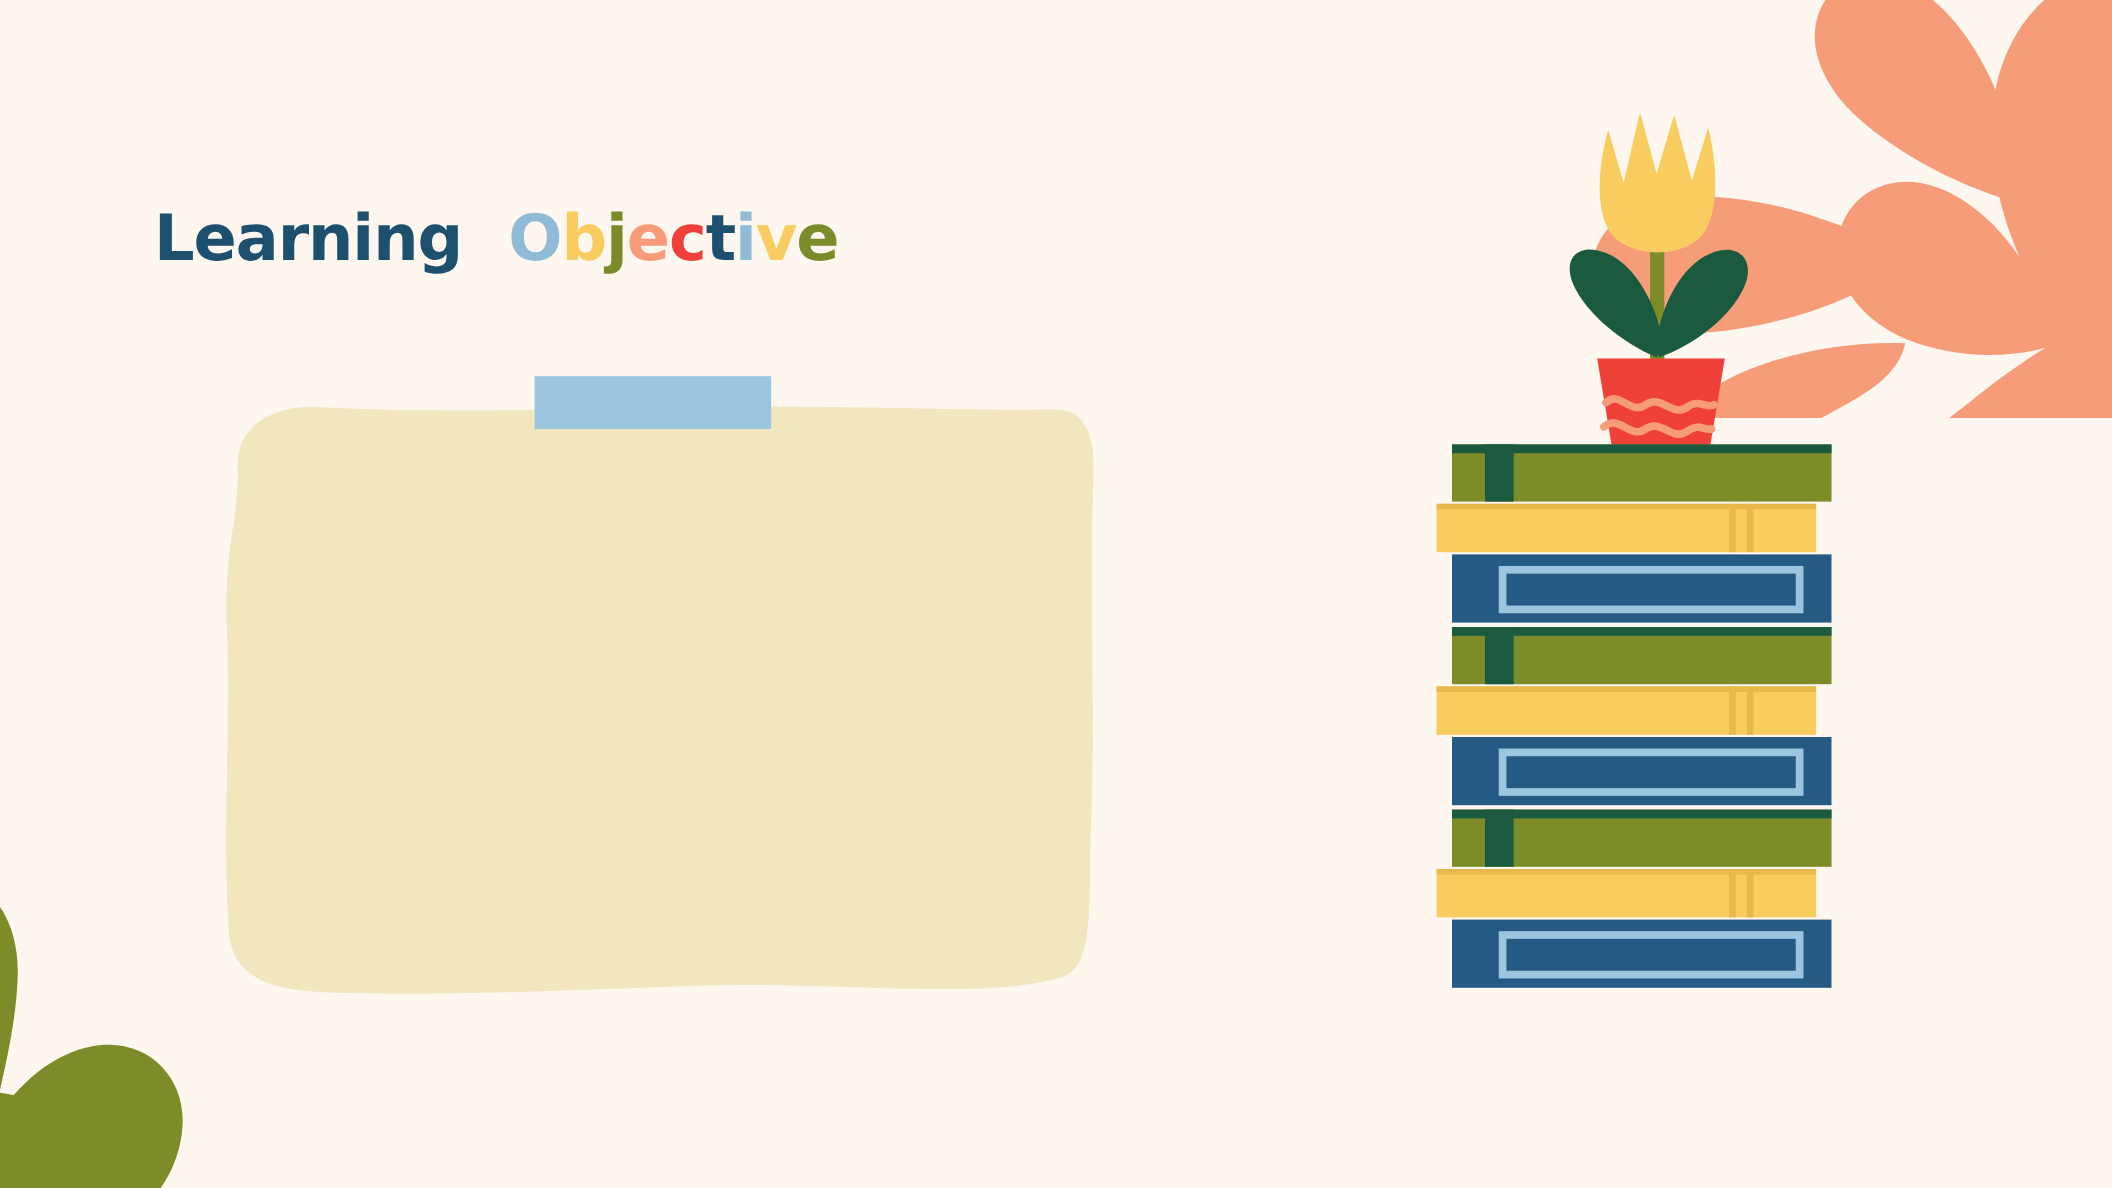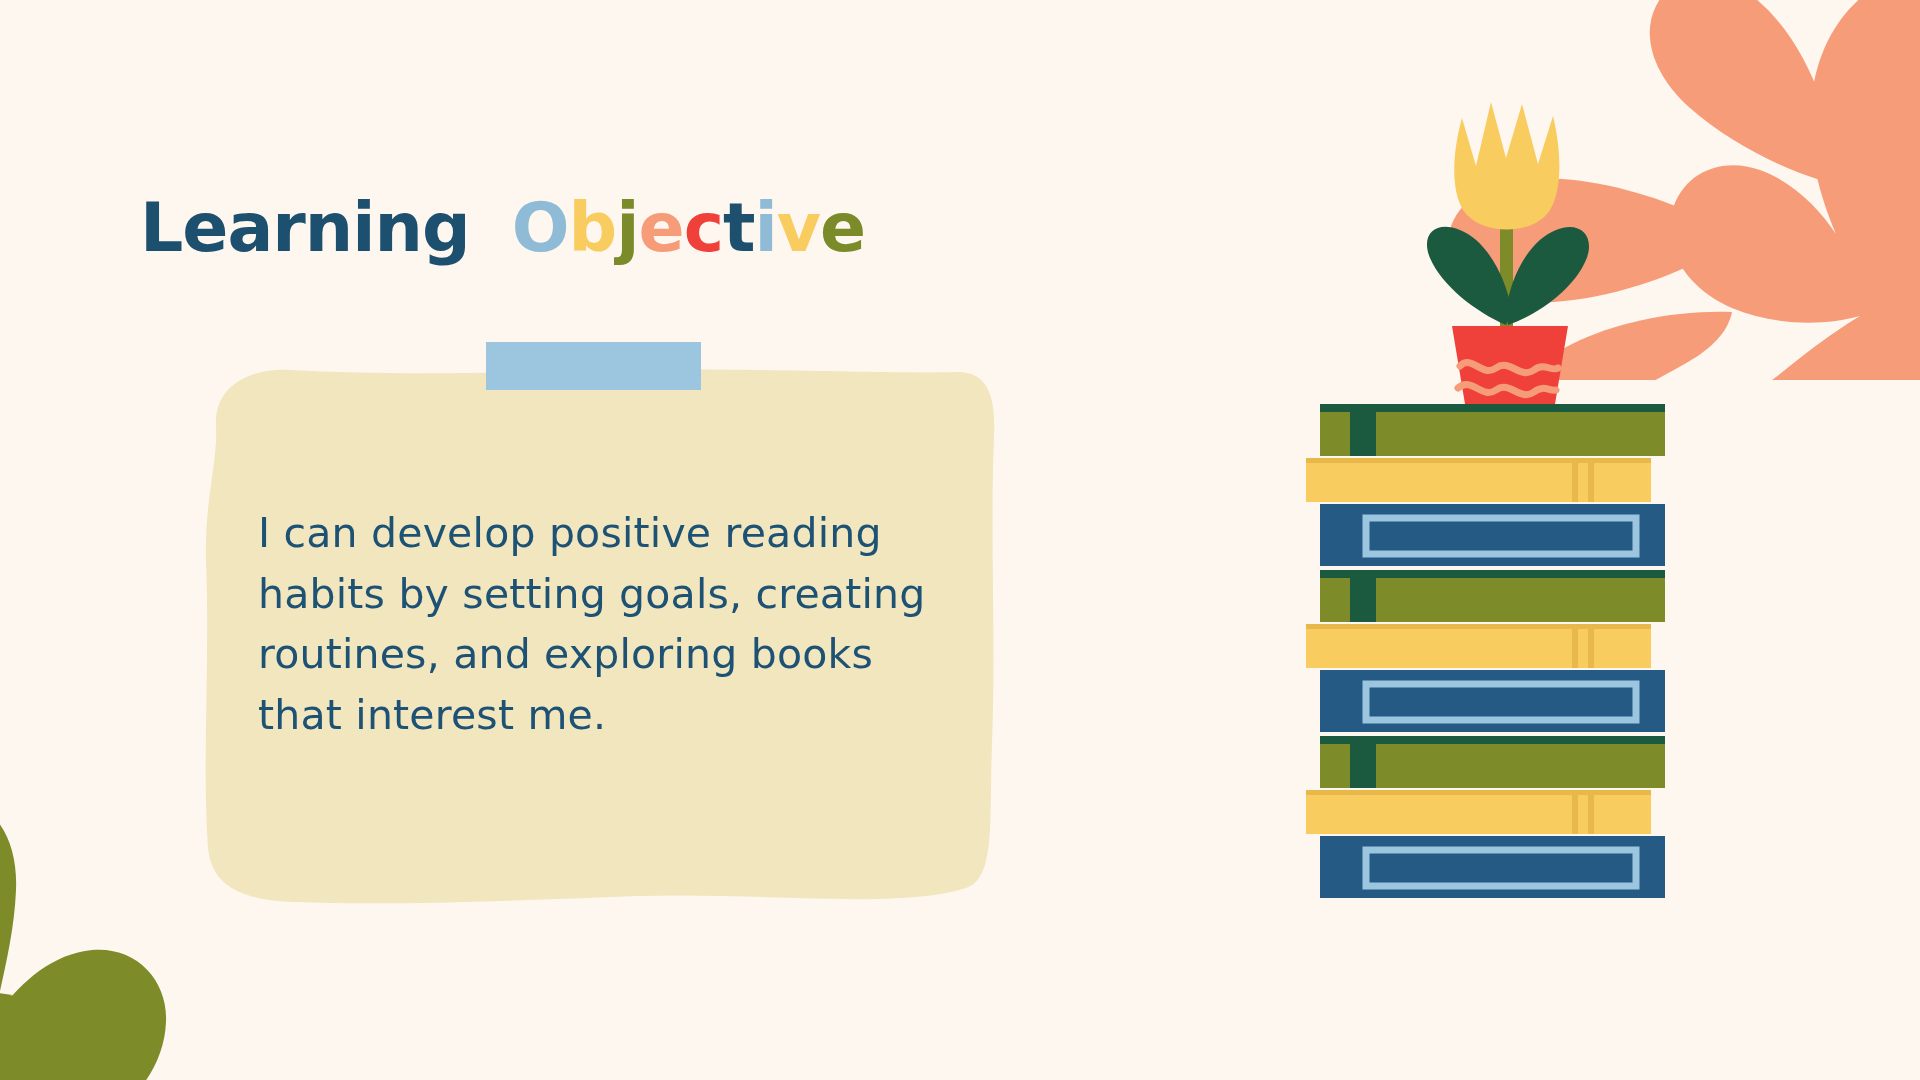--- a/index.html
+++ b/index.html
@@ -14,21 +14,21 @@
 
   
   .deco{position:absolute;pointer-events:none;}
   #coral-hand{top:-40px;right:-60px;width:760px;height:420px;}
   #olive-hand{left:-110px;bottom:-130px;width:520px;height:420px;}
 
   
   .title{
     position:absolute;
     left:140px; top:148px;
-    font-size:68px;
+    font-size:58px;
     font-weight:700;
     letter-spacing:-1px;
     line-height:1;
     white-space:nowrap;
     font-family:"DejaVu Sans", sans-serif;
   }
   .title .w1{color:#1D4F6E;}
   .title .sp{display:inline-block;width:42px;}
   .title .l{display:inline-block;}
 
@@ -108,21 +108,20 @@
   <div id="note-card">
     <svg viewBox="0 0 800 560" xmlns="http://www.w3.org/2000/svg" preserveAspectRatio="none">
       <path d="M18 64 C16 28 46 6 92 8 C200 14 330 10 440 8 C560 6 690 12 758 10
                C790 9 798 34 796 76 C792 170 798 280 794 382
                C791 460 798 516 768 526 C700 548 560 530 440 534
                C330 538 200 544 96 540 C50 538 14 528 10 486
                C4 400 12 300 8 200 C6 140 20 100 18 64 Z" fill="#F2E6BF"></path>
     </svg>
   </div>
   <div id="tape"></div>
-  <p id="note-text">I can develop positive reading habits by setting goals, creating routines, and exploring books that interest me.</p>
 
   <div id="book-stack">
     <svg viewBox="0 0 420 890" xmlns="http://www.w3.org/2000/svg">
 
       <g>
 
         <rect x="200" y="120" width="13" height="135" fill="#7D8B28" rx="4"></rect>
 
         <path d="M206 245 C176 232 142 206 130 178 C120 154 136 140 160 150 C186 160 206 196 212 232 Z" fill="#1C5A40"></path>
         <path d="M208 245 C240 234 274 208 286 180 C296 156 280 140 256 150 C230 160 210 196 206 232 Z" fill="#1C5A40"></path>

